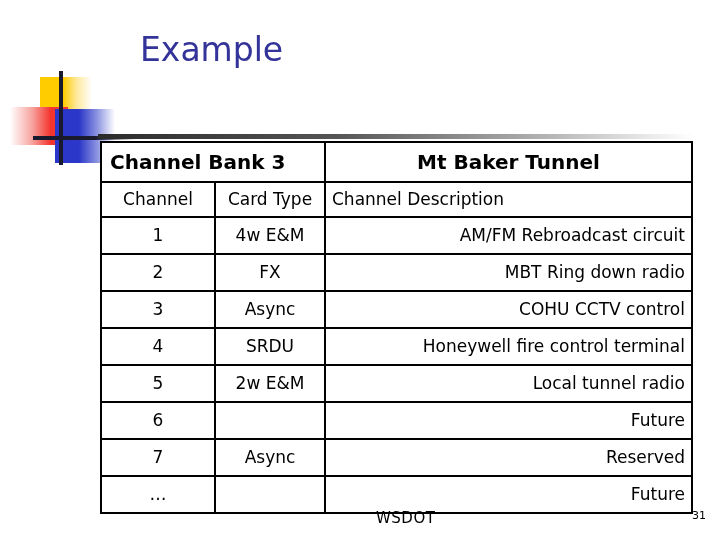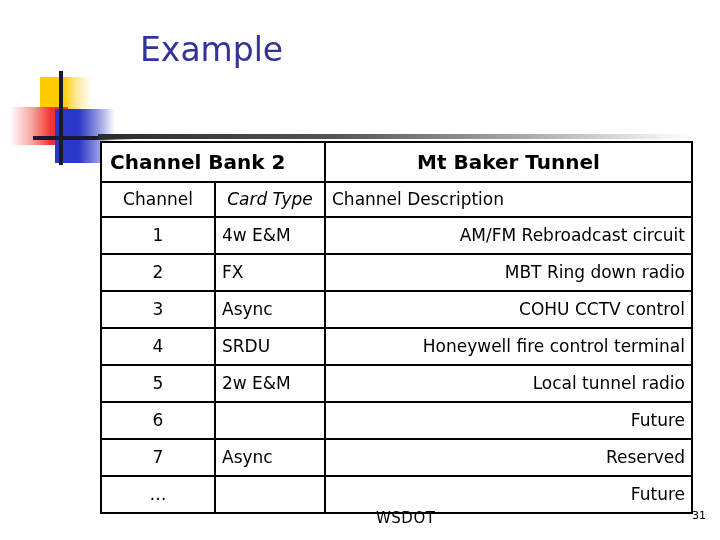--- a/index.html
+++ b/index.html
@@ -152,27 +152,27 @@
   }
   tr.body-row td {
     font-size: 17px;
     height: 35px;
     line-height: 35px;
   }
   td.num {
     text-align: center;
   }
   td.card {
-    text-align: left;
+    text-align: center;
   }
   td.desc {
     text-align: right;
   }
   td.hdr-chan { text-align: center; }
-  td.hdr-card { text-align: center; font-style: italic; }
+  td.hdr-card { text-align: center; }
   td.hdr-desc { text-align: left; }
 
   
   .footer-org {
     position: absolute;
     left: 376px;
     top: 509px;
     font-size: 15px;
     color: #000000;
     font-family: "DejaVu Sans", sans-serif;
@@ -209,21 +209,21 @@
 
   <div class="tbl-wrap">
     <table class="report">
       <colgroup>
         <col class="c-chan">
         <col class="c-card">
         <col class="c-desc">
       </colgroup>
       <thead>
         <tr class="hdr-top">
-          <th class="bank" colspan="2">Channel Bank 2</th>
+          <th class="bank" colspan="2">Channel Bank 3</th>
           <th class="tunnel">Mt Baker Tunnel</th>
         </tr>
         <tr class="hdr-cols">
           <td class="hdr-chan">Channel</td>
           <td class="hdr-card">Card Type</td>
           <td class="hdr-desc">Channel Description</td>
         </tr>
       </thead>
       <tbody>
         <tr class="body-row">

